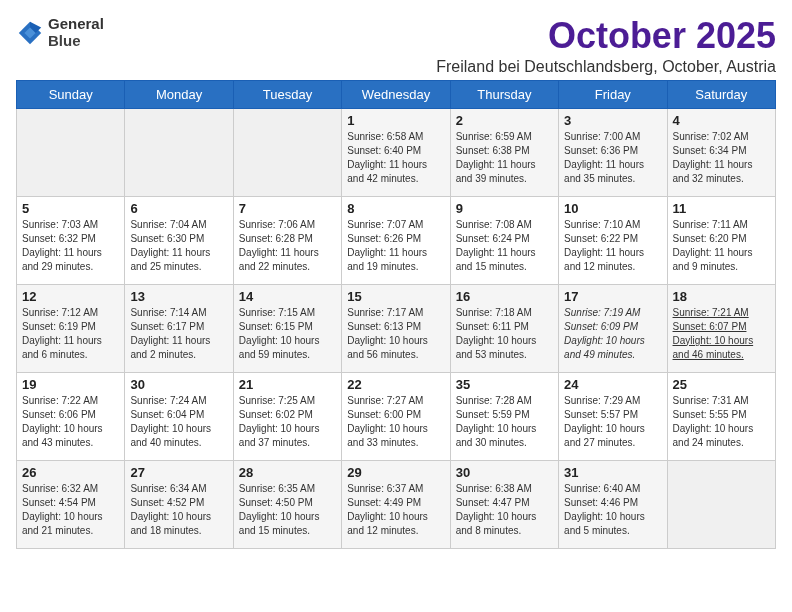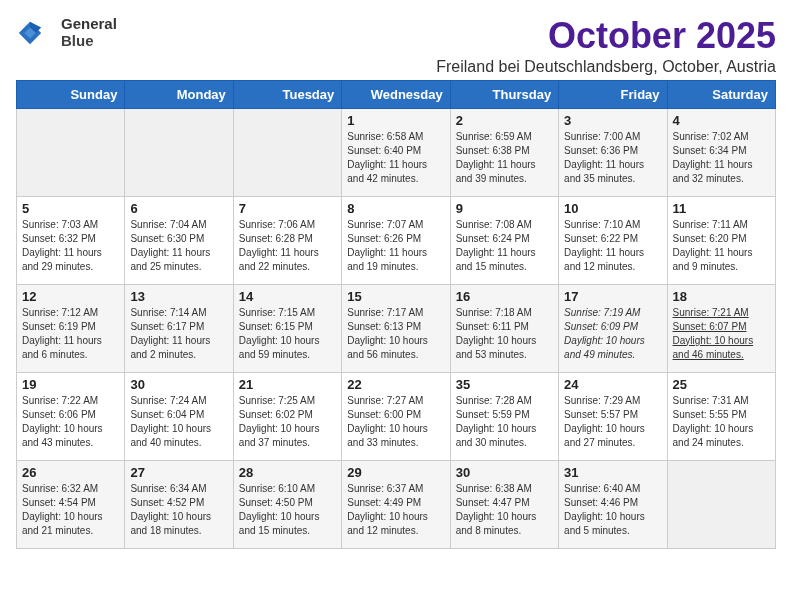--- a/index.html
+++ b/index.html
@@ -12,21 +12,21 @@
     }
     .header-area {
       display: flex;
       justify-content: space-between;
       align-items: flex-start;
       margin-bottom: 4px;
     }
     .logo {
       display: flex;
       align-items: center;
-      gap: 17px;
+      gap: 4px;
     }
     .logo-text {
       display: flex;
       flex-direction: column;
       line-height: 1.1;
     }
     .logo-general {
       font-size: 15px;
       font-weight: bold;
       color: #333;
@@ -56,23 +56,23 @@
     }
     table {
       width: 100%;
       border-collapse: collapse;
       table-layout: fixed;
     }
     thead th {
       background-color: #2970c2;
       color: #fff;
       font-size: 13px;
-      font-weight: bold;
-      padding: 6px 7px;
-      text-align: right;
+      font-weight: normal;
+      padding: 6px 16px;
+      text-align: center;
       border: 1px solid #1a5fb4;
     }
     tbody td {
       border: 1px solid #ccc;
       vertical-align: top;
       padding: 4px 5px;
       font-size: 10.5px;
       color: #222;
       min-height: 80px;
       height: 88px;
@@ -301,21 +301,21 @@
 Daylight: 10 hours and 21 minutes.</div>
         </td>
         <td>
           <span class="day-number">27</span>
           <div class="day-info" style="white-space: pre-line;">Sunrise: 6:34 AM
 Sunset: 4:52 PM
 Daylight: 10 hours and 18 minutes.</div>
         </td>
         <td>
           <span class="day-number">28</span>
-          <div class="day-info" style="white-space: pre-line;">Sunrise: 6:10 AM
+          <div class="day-info" style="white-space: pre-line;">Sunrise: 6:35 AM
 Sunset: 4:50 PM
 Daylight: 10 hours and 15 minutes.</div>
         </td>
         <td>
           <span class="day-number">29</span>
           <div class="day-info" style="white-space: pre-line;">Sunrise: 6:37 AM
 Sunset: 4:49 PM
 Daylight: 10 hours and 12 minutes.</div>
         </td>
         <td>

